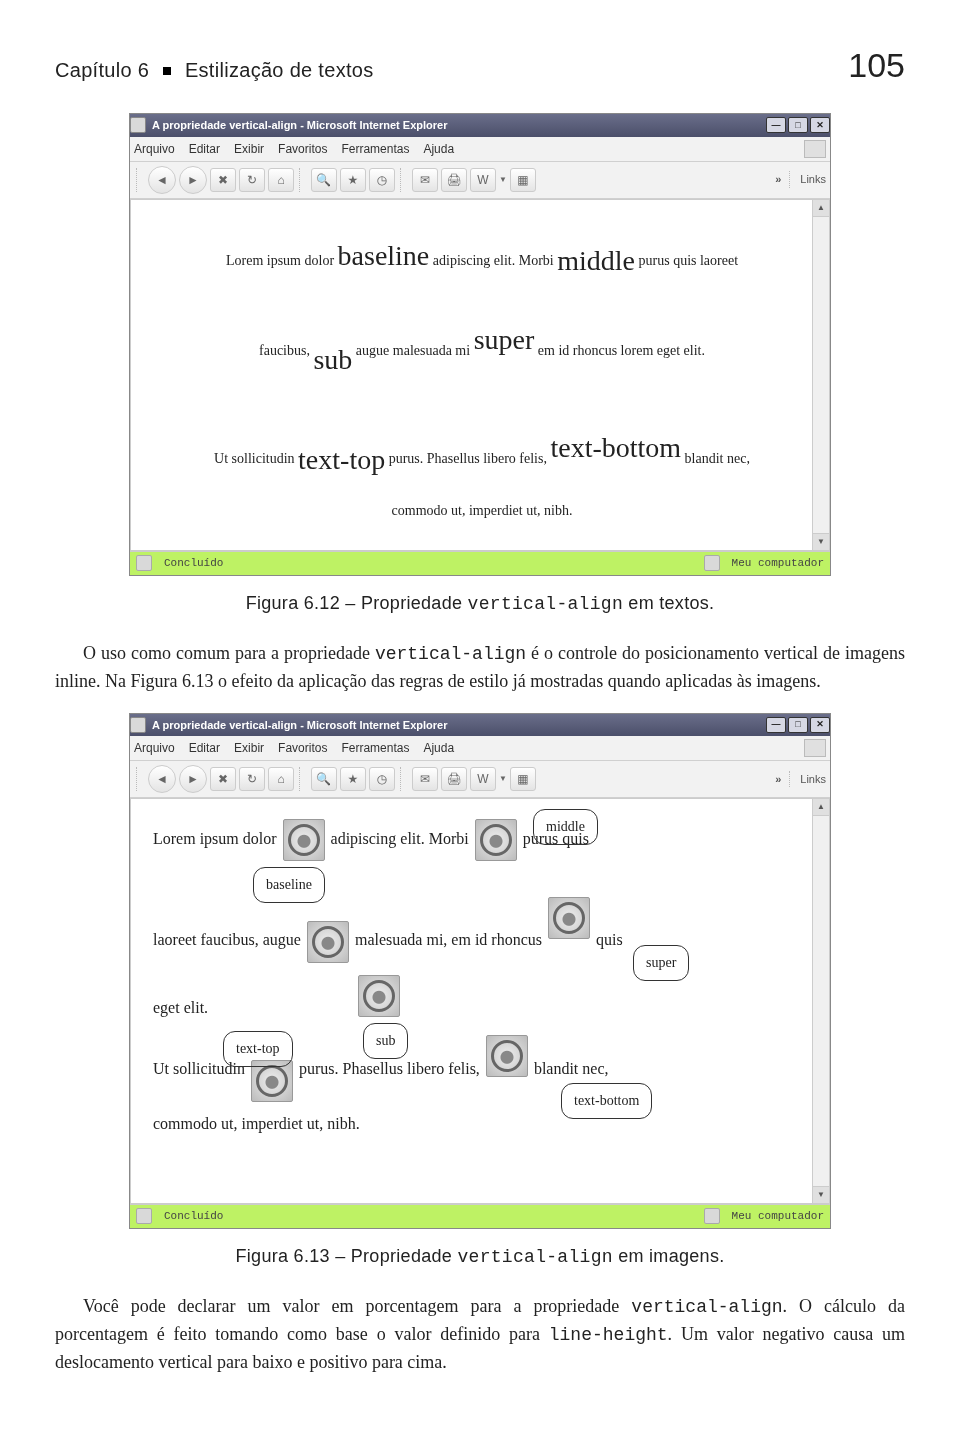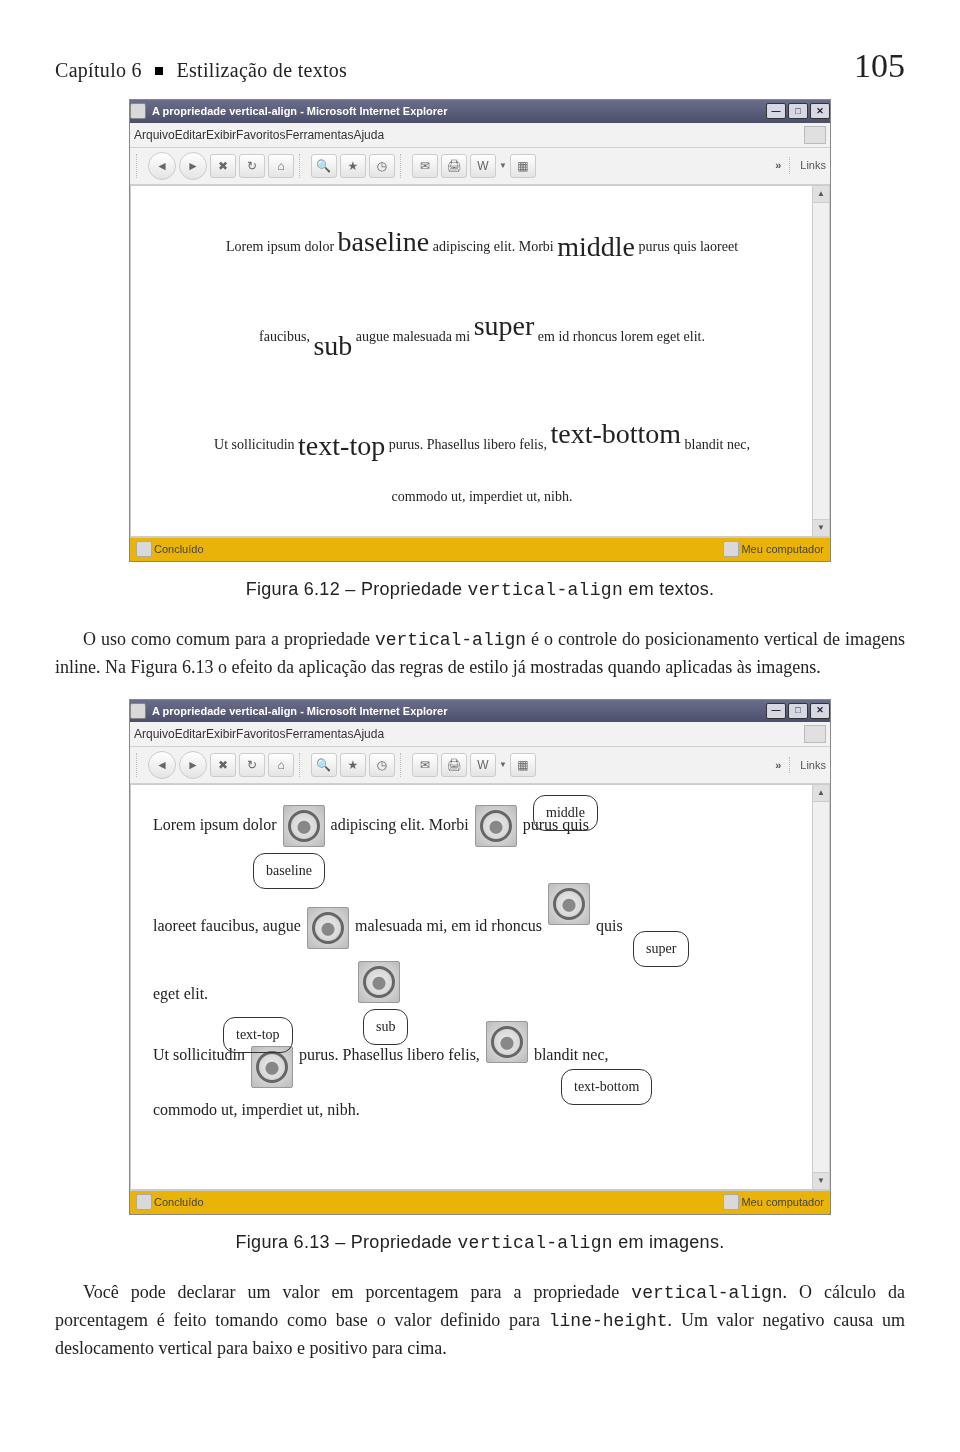--- a/index.html
+++ b/index.html
@@ -6,21 +6,21 @@
     margin:0;
     background:#fff;
     font-family:Georgia, 'Times New Roman', serif;
     color:#222;
     width:960px;
     padding:40px 55px 60px 55px;
     box-sizing:border-box;
     font-size:18px;
     line-height:1.5;
   }
-  .hdr{display:flex;justify-content:space-between;align-items:baseline;font-family:Liberation Serif, serif;margin-bottom:8px;}
+  .hdr{display:flex;justify-content:space-between;align-items:baseline;font-family:Liberation Sans, sans-serif;margin-bottom:22px;}
   .hdr-left{font-size:20px;letter-spacing:.3px;}
   .hdr-right{font-size:34px;font-weight:400;}
   .bullet{display:inline-block;width:8px;height:8px;background:#000;margin:0 8px 2px 8px;}
   .fig-wrap{text-align:center;margin:6px 0 10px 0;}
   .caption{font-family:'Trebuchet MS',Arial,sans-serif;font-size:18px;margin:14px auto 22px auto;text-align:center;letter-spacing:.3px;}
   .caption .code{font-family:'Courier New',monospace;font-size:18px;}
   p{margin:0 0 18px 0;text-align:justify;}
   p.body{text-indent:28px;}
   .code{font-family:'Courier New',monospace;}
   
@@ -30,35 +30,35 @@
     box-shadow:inset 0 0 0 1px #fff;
   }
   .titlebar{
     background:linear-gradient(#6a6e8a,#4b4f6a);
     color:#fff;display:flex;align-items:center;padding:3px 0;font-size:11px;font-weight:bold;
   }
   .titlebar .page-icon{width:14px;height:14px;background:#d9d9d9;border:1px solid #888;margin-right:6px;border-radius:2px;}
   .titlebar .spacer{flex:1;}
   .winbtns{display:flex;gap:2px;}
   .winbtn{width:18px;height:14px;background:#d6d8e4;border:1px solid #333;border-radius:2px;display:flex;align-items:center;justify-content:center;font-size:9px;color:#222;}
-  .menubar{background:#f2f2f2;border-bottom:1px solid #d0d0d0;padding:3px 4px;display:flex;font-size:12px;}
+  .menubar{background:#f2f2f2;border-bottom:1px solid #d0d0d0;padding:3px 4px;display:flex;gap:14px;font-size:12px;}
   .menubar span{display:inline-block;}
   .menubar .menu-logo{margin-left:auto;width:20px;height:16px;background:#e0e0e0;border:1px solid #bbb;}
   .toolbar{display:flex;align-items:center;gap:3px;padding:4px 4px;background:#f2f2f2;border-bottom:1px solid #d0d0d0;position:relative;}
   .tbtn{width:24px;height:22px;border:1px solid #ccc;border-radius:3px;background:linear-gradient(#fff,#e4e4e4);display:flex;align-items:center;justify-content:center;font-size:12px;color:#666;}
   .tbtn.round{border-radius:50%;width:26px;height:26px;}
   .sep{width:6px;height:24px;border-left:1px dotted #bbb;margin:0 2px;}
   .toolbar-right{margin-left:auto;display:flex;align-items:center;gap:8px;font-size:11px;color:#555;}
   .toolbar-right .chev{font-size:11px;font-weight:bold;}
   .links-lbl{border-left:1px dotted #bbb;padding-left:10px;}
   .viewport{background:#fff;border:1px solid #ccc;margin:0;position:relative;min-height:170px;padding:20px 18px 24px 22px;font-family:'Times New Roman',serif;color:#222;}
   .scrollbar{position:absolute;right:0;top:0;bottom:0;width:16px;background:#f0f0f0;border-left:1px solid #ccc;}
   .scrollbar .up,.scrollbar .down{height:16px;background:#e0e0e0;border-bottom:1px solid #ccc;display:flex;align-items:center;justify-content:center;font-size:8px;color:#555;}
   .scrollbar .down{position:absolute;bottom:0;left:0;right:0;border-top:1px solid #ccc;border-bottom:none;}
-  .statusbar{display:flex;align-items:center;gap:2px;background:#eab308;border-top:1px solid #ccc;padding:3px 6px;font-size:11px;color:#444;}
+  .statusbar{display:flex;align-items:center;gap:12px;background:#bef264;border-top:1px solid #ccc;padding:3px 6px;font-size:11px;color:#444;font-family:Liberation Mono, monospace;}
   .status-icon{width:14px;height:14px;background:#d9d9d9;border:1px solid #aaa;border-radius:2px;}
   .statusbar .spacer{flex:1;}
   
   .line1{font-size:14px;line-height:2.6;margin-bottom:6px;}
   .word-big{font-size:28px;font-family:'Times New Roman';}
   .sub{vertical-align:-14px;}
   .sup{vertical-align:6px;}
   .tt{vertical-align:-6px;}
   .tb{vertical-align:6px;}
   

